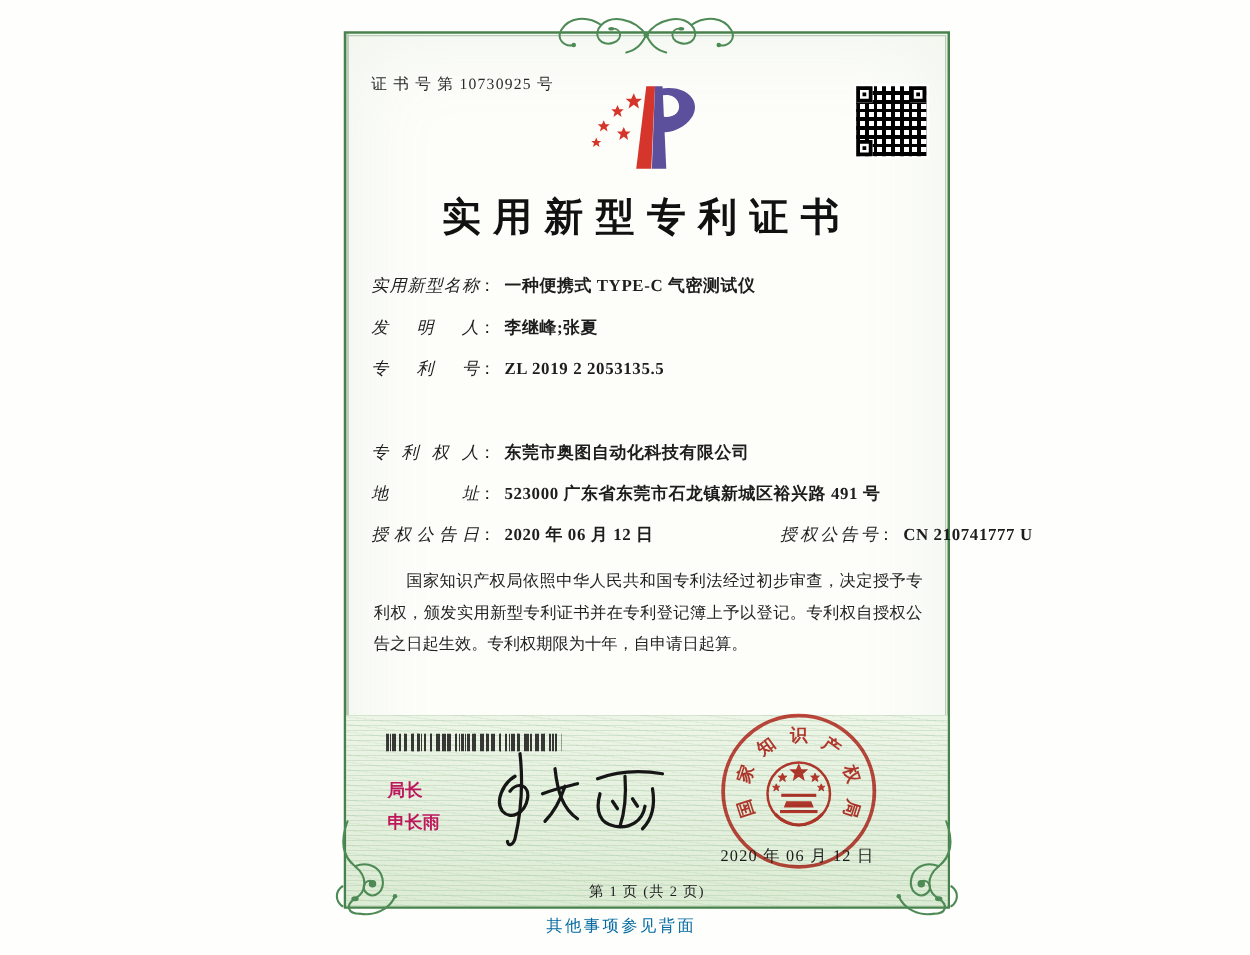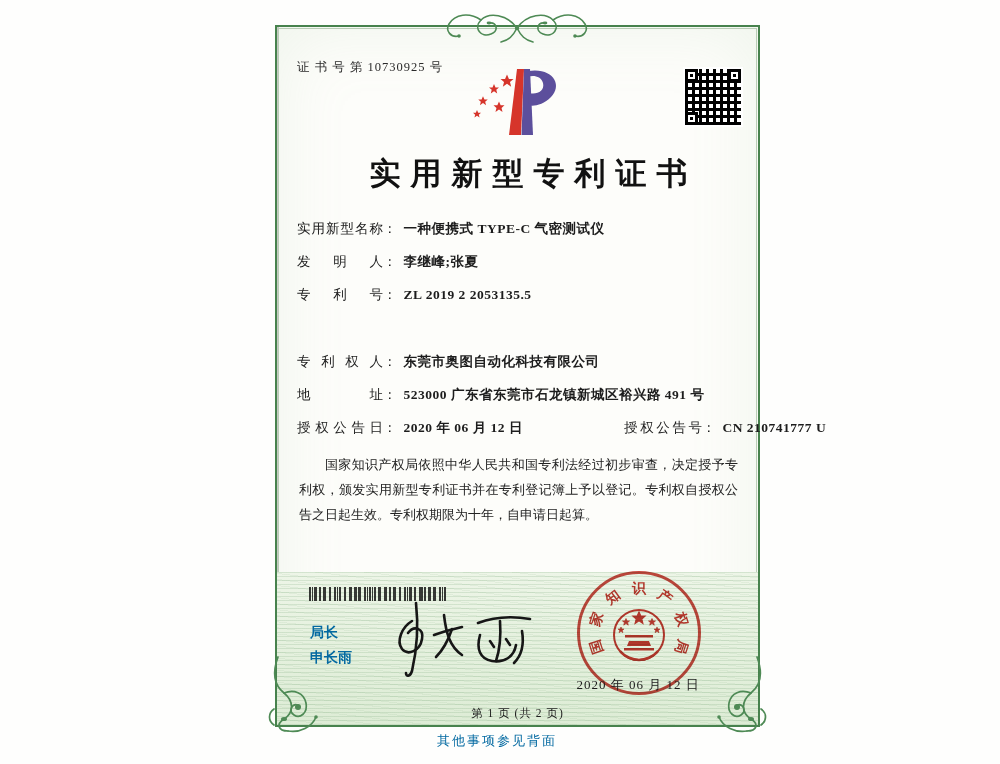--- a/index.html
+++ b/index.html
@@ -11,41 +11,41 @@
     box-shadow:inset 2px -2px 0 rgba(140,145,138,.45), inset 0 0 70px rgba(150,190,150,.14);}
   .sheet-inner{position:absolute;inset:1px;border:1px solid #b9cdb6;pointer-events:none;}
   
   .band{position:absolute;left:0;right:0;top:545px;bottom:0;
     background:
       repeating-linear-gradient(0deg, rgba(110,160,112,.20) 0 1px, rgba(255,255,255,0) 1px 4px),
       repeating-linear-gradient(7deg, rgba(120,170,120,.10) 0 1px, rgba(255,255,255,0) 1px 6px),
       linear-gradient(180deg,#edf5e7,#ddecd5);}
   .cert-no{position:absolute;left:20px;top:32px;font-size:12.5px;letter-spacing:1px;color:#2a2a2a;}
   .title{position:absolute;left:0;top:126px;width:100%;text-align:center;
-    font-size:31px;font-weight:700;letter-spacing:10px;color:#111;padding-left:16px;}
+    font-size:31px;font-weight:700;letter-spacing:10px;color:#111;}
   
   .frow{position:absolute;left:20px;right:14px;font-size:13.5px;line-height:18px;white-space:nowrap;}
-  .flabel{display:inline-block;width:86px;text-align:justify;text-align-last:justify;vertical-align:bottom;}
+  .flabel{display:inline-block;width:86px;text-align:justify;text-align-last:justify;vertical-align:bottom;font-style:italic;}
   .colon{margin-right:7px;}
   .fvalue{letter-spacing:.5px;font-weight:bold;}
   .pair2{position:absolute;left:295px;top:0;}
   .pair2 .flabel{width:78px;margin-left:32px;}
   
   .paras{position:absolute;left:18px;top:421px;width:447px;font-size:13px;line-height:25px;
     color:#222;text-align:justify;}
   .paras p{margin:4px;text-indent:2em;}
   
   .barcode{position:absolute;left:32px;top:560px;width:140px;height:14px;opacity:.85;
     background:
       repeating-linear-gradient(90deg,#181818 0 2px,rgba(0,0,0,0) 2px 5px),
       repeating-linear-gradient(90deg,#181818 0 1px,rgba(0,0,0,0) 1px 7px),
       repeating-linear-gradient(90deg,rgba(0,0,0,0) 0 3px,#181818 3px 4px,rgba(0,0,0,0) 4px 11px);}
   
   .signer{position:absolute;left:33px;top:593px;font-family:"Liberation Sans","DejaVu Sans",sans-serif;
-    font-size:14px;font-weight:600;color:#0369a1;line-height:25px;}
+    font-size:14px;font-weight:600;color:#be185d;line-height:25px;}
   .signature{position:absolute;left:105px;top:566px;}
   
   .seal{position:absolute;left:300px;top:544px;width:118px;height:118px;border-radius:50%;
     border:3.5px solid rgba(197,58,49,.92);mix-blend-mode:multiply;}
   .seal-char{position:absolute;left:50%;top:50%;width:16px;margin-left:-8px;margin-top:-9px;
     text-align:center;font-size:14px;font-weight:700;color:#c53a31;}
   .emblem{position:absolute;left:50%;top:52%;transform:translate(-50%,-50%);}
   .seal-date{position:absolute;left:288px;top:649px;width:146px;text-align:center;
     font-size:13px;letter-spacing:1px;color:#1c1c1c;}
   .page-num{position:absolute;left:0;top:679px;width:100%;text-align:center;font-size:11.5px;letter-spacing:1px;font-family:Liberation Serif, serif;}

